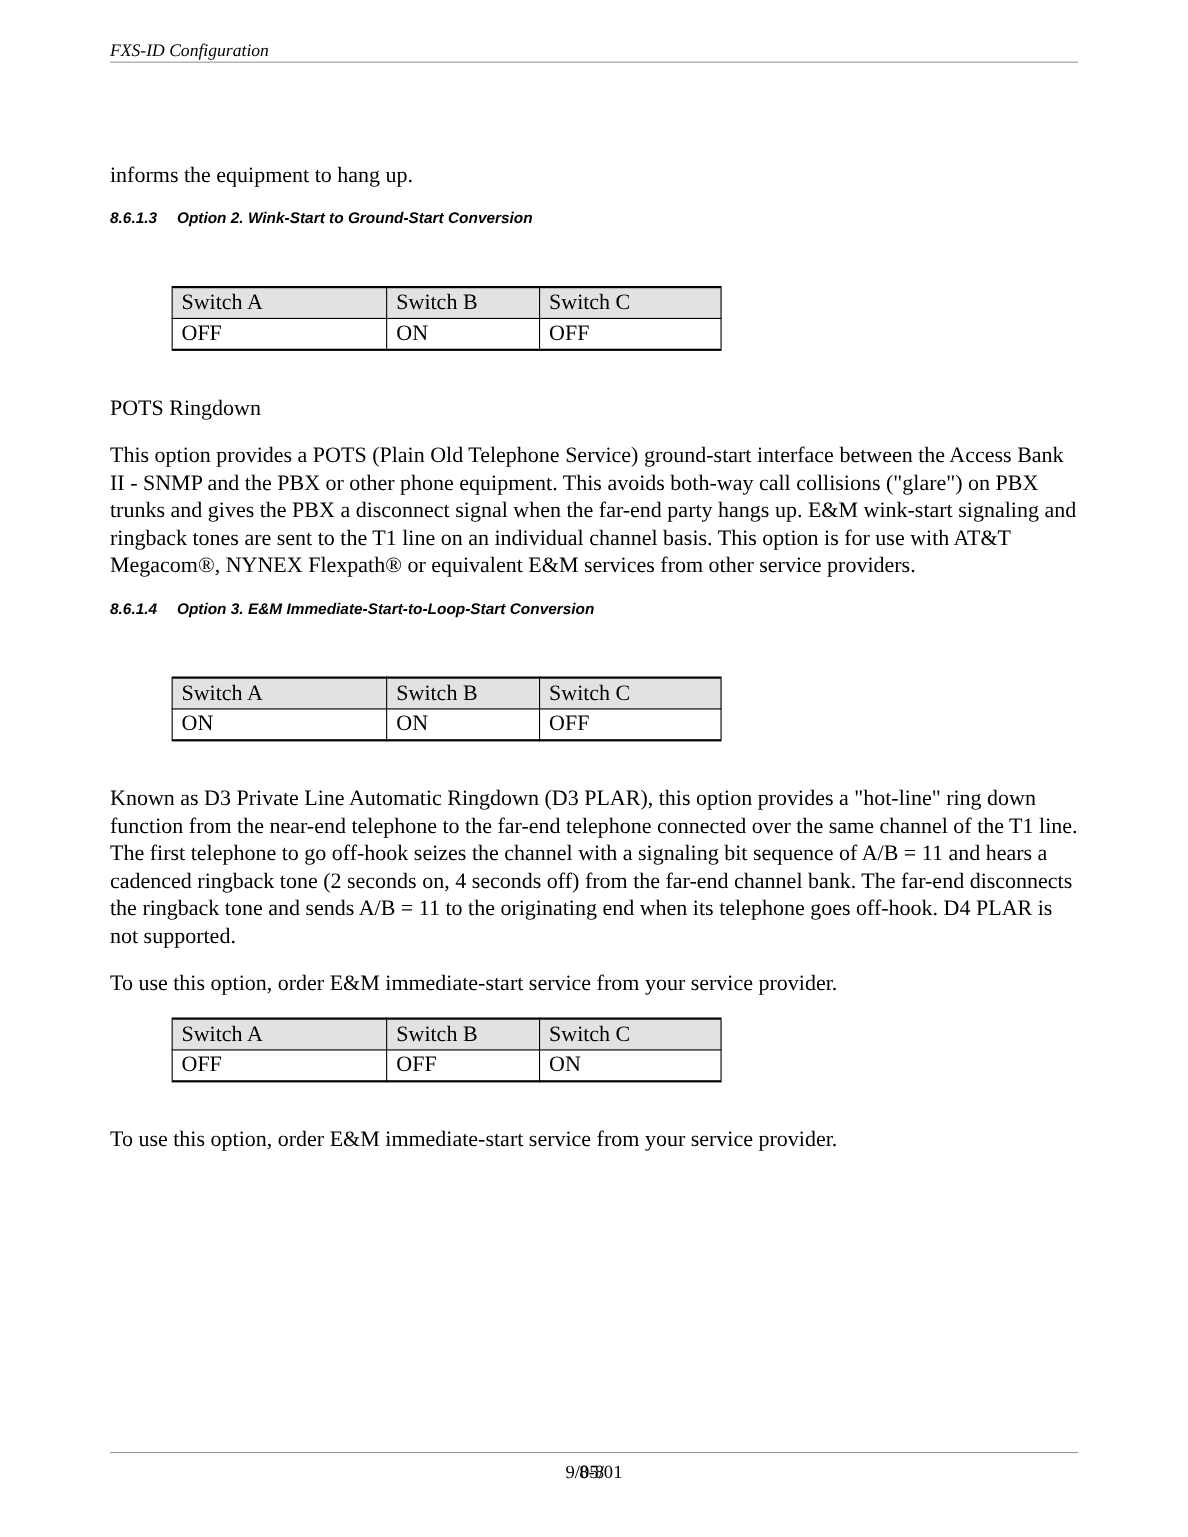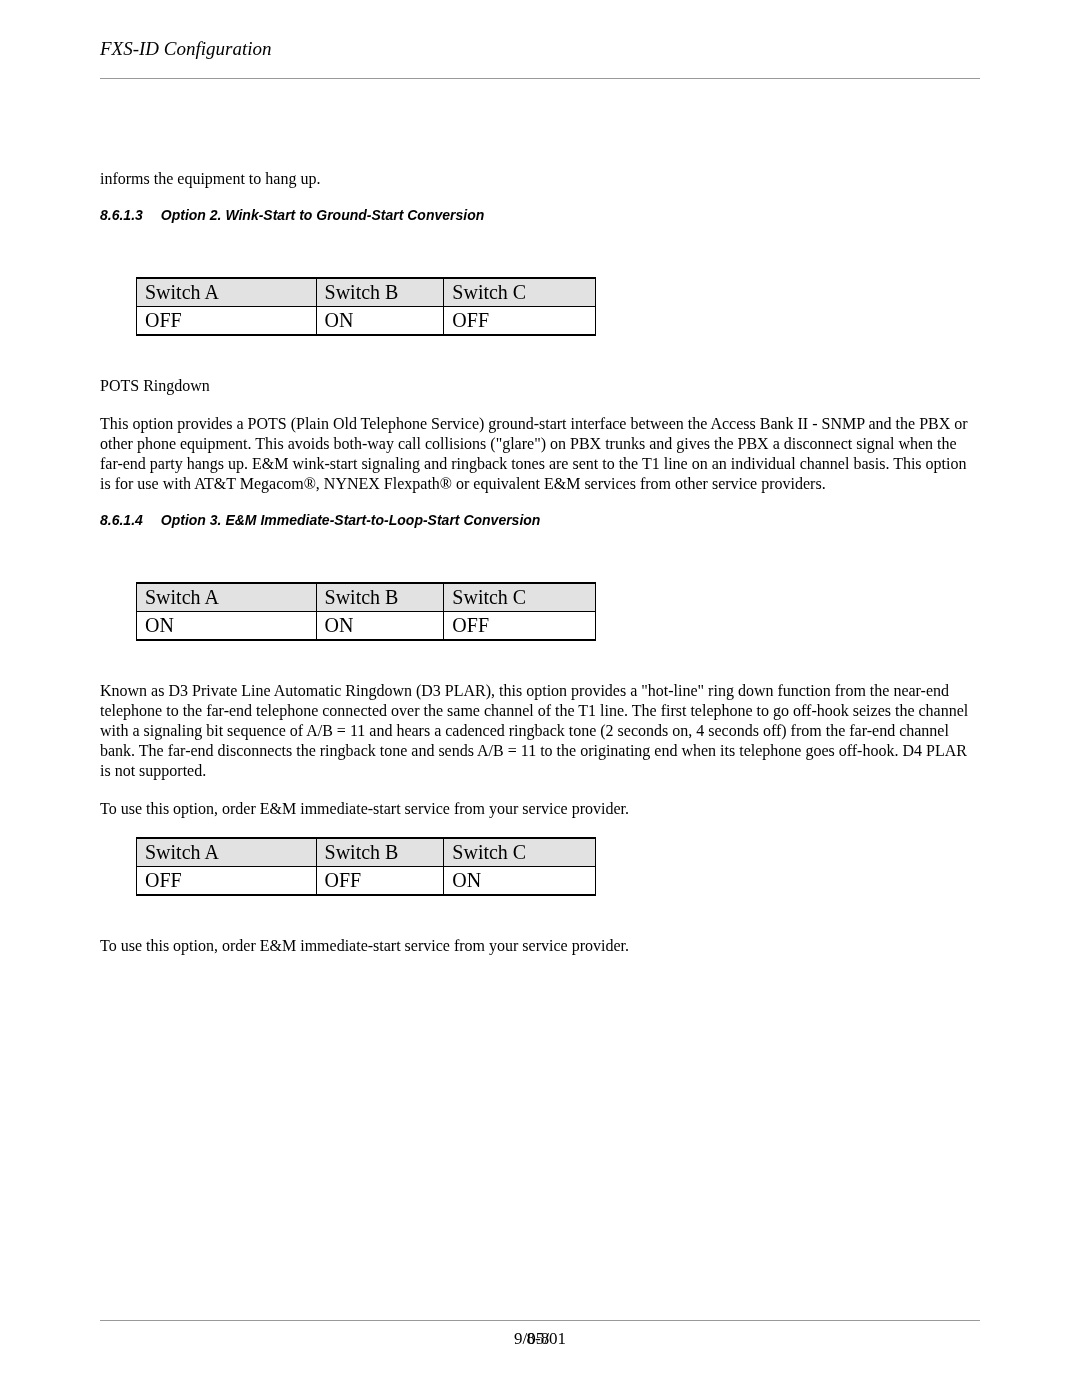--- a/index.html
+++ b/index.html
@@ -9,50 +9,49 @@
       background: #fff;
       font-family: "Times New Roman", Times, serif;
       color: #000;
       position: relative;
     }
     .page {
       padding: 38px 100px 40px 100px;
     }
     .header-title {
       font-style: italic;
-      font-size: 19px;
-      margin-bottom: 18px;
+      font-size: 16px;
     }
     .header-rule {
       border: none;
       border-top: 1px solid #999;
       margin-bottom: 90px;
     }
     .body-text {
-      font-size: 16px;
+      font-size: 20px;
       line-height: 1.25;
       margin-bottom: 18px;
     }
     .section-heading {
       font-family: Arial, Helvetica, sans-serif;
       font-weight: bold;
       font-style: italic;
       font-size: 14px;
       margin-top: 8px;
       margin-bottom: 54px;
     }
     .section-number {
       display: inline-block;
       margin-right: 18px;
     }
     table.switch-table {
       border-collapse: collapse;
-      margin-left: 36px;
+      margin-left: 56px;
       margin-bottom: 40px;
-      width: 460px;
+      width: 500px;
     }
     table.switch-table th,
     table.switch-table td {
       border: 1px solid #000;
       border-left: 1px solid #000;
       border-right: 1px solid #000;
       padding: 2px 6px 2px 8px;
       text-align: left;
       font-size: 20px;
       font-weight: normal;

